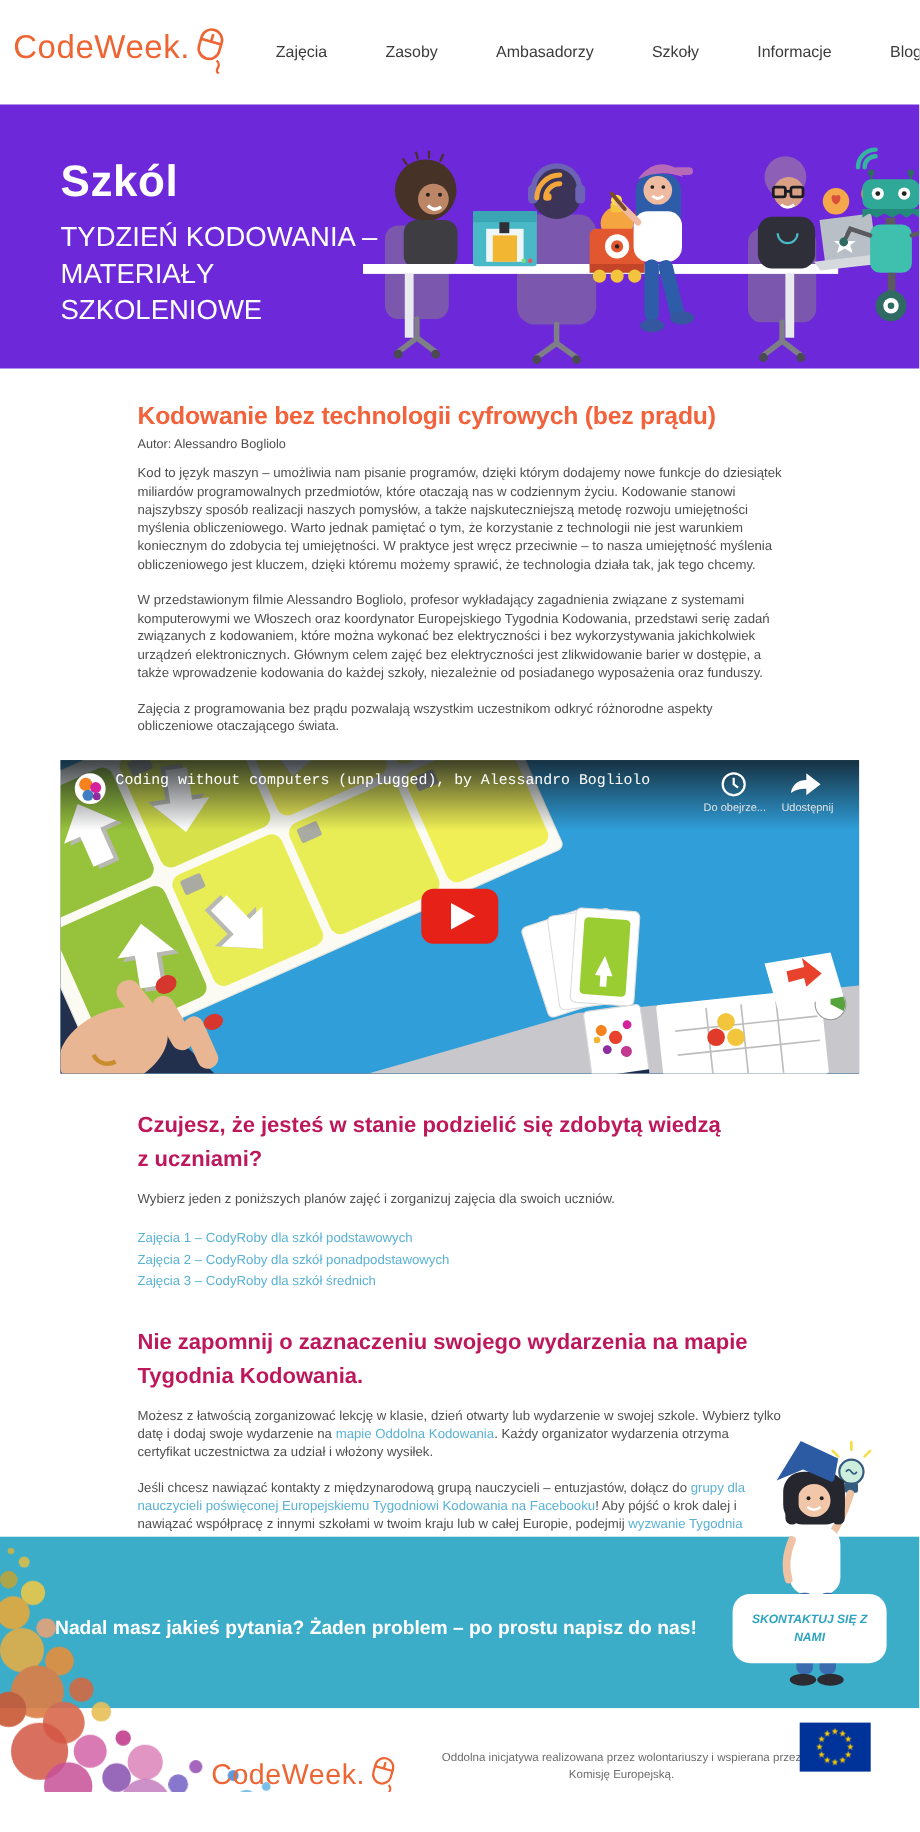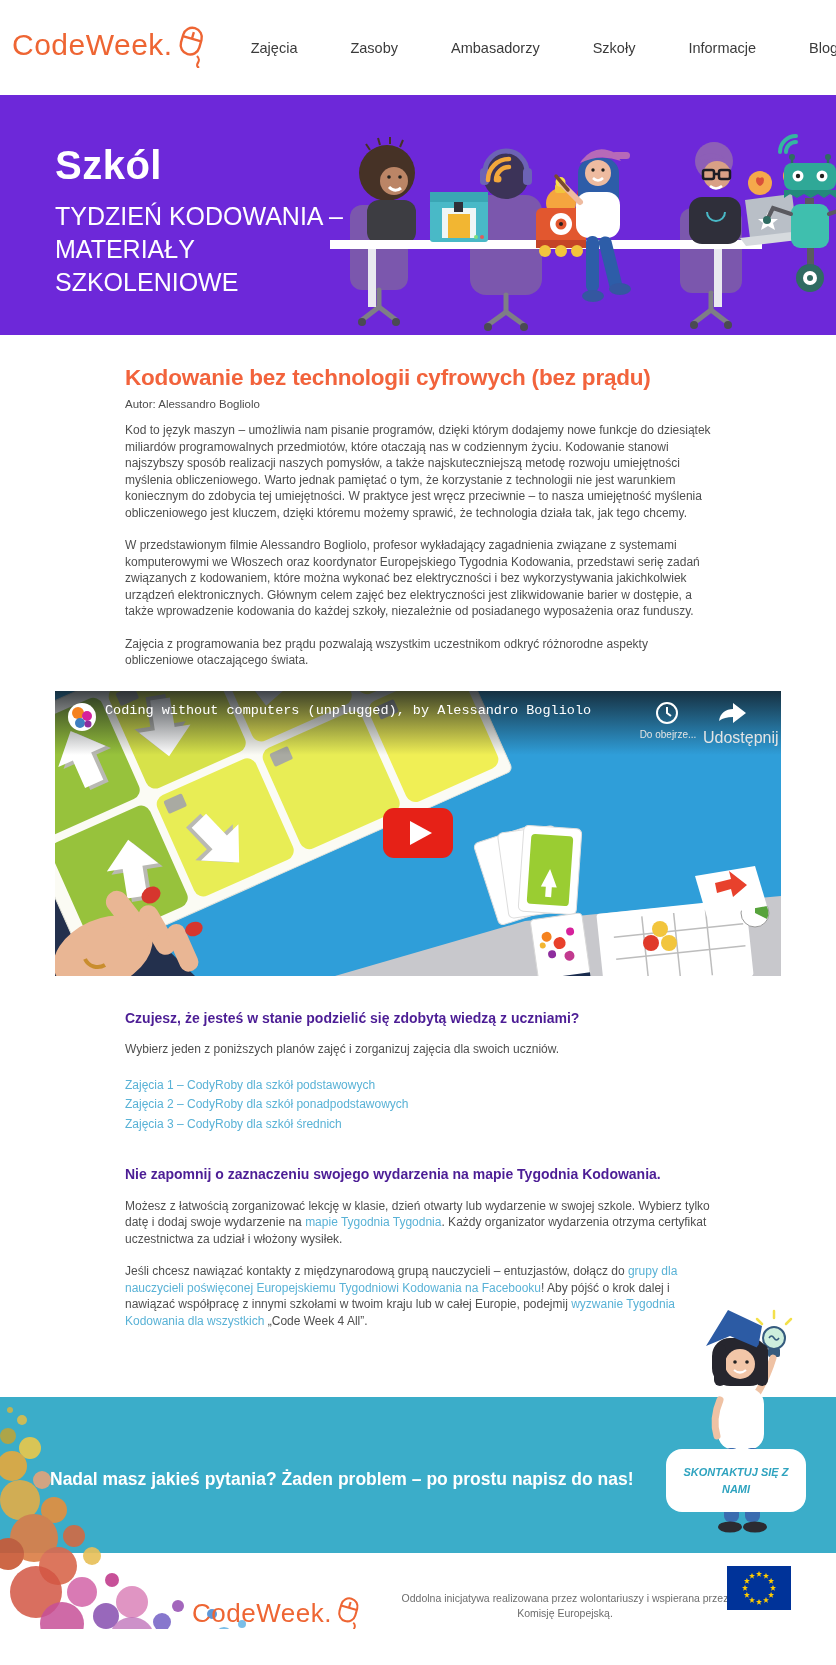--- a/index.html
+++ b/index.html
@@ -27,21 +27,21 @@
   .hero-title { font-size:40px; font-weight:bold; letter-spacing:.5px; }
   .hero-sub { margin-top:12px; font-size:25px; line-height:1.32; font-weight:400; }
   .hero-ill { position:absolute; right:0; bottom:0; }
 
   
   .main { height:1062px; padding:0 0 0 125px; overflow:hidden; }
   .col { width:588px; }
   h1.article { color:#f2633c; font-size:22.5px; letter-spacing:-.2px; margin:30px 0 7px; }
   .author { font-size:11.5px; color:#4d4d4d; margin-bottom:12px; }
   .body-p { font-size:12px; line-height:16.5px; color:#4f4f4f; margin-bottom:16px; }
-  h2.sect { color:#4c1d95; font-size:14px; line-height:1.55; font-weight:bold; margin:32px 0 12px; }
+  h2.sect { color:#be185d; font-size:20px; line-height:1.55; font-weight:bold; margin:32px 0 12px; }
   .links-list { margin:18px 0 6px; }
   .links-list a { display:block; color:#59b2d6; font-size:12px; line-height:19.5px; text-decoration:none; }
   .inline-link { color:#59b2d6; text-decoration:none; cursor:pointer; }
 
   
   .video { position:relative; width:726px; height:285px; margin:22px 0 14px -70px; background:#23304d; cursor:pointer; }
   .video svg { display:block; }
 
   
   .cta { position:relative; height:156px; background:#3badc9; }
@@ -400,34 +400,34 @@
         <g>
           <circle cx="612" cy="22" r="10" fill="none" stroke="#fff" stroke-width="2"></circle>
           <path d="M612 16 v6 l4 3" stroke="#fff" stroke-width="2" fill="none"></path>
         </g>
         <g>
           <path d="M664 30 c1 -8 7 -12 14 -12 v-6 l13 10 -13 10 v-6 c-6 0 -10 1 -14 4 z" fill="#fff"></path>
         </g>
       </svg>
       <div style="position:absolute; top:12px; left:50px; right:160px; color:#fff; font-size:13.5px; overflow:hidden; white-space:nowrap; text-overflow:ellipsis;font-family:Liberation Mono, monospace;">Coding without computers (unplugged), by Alessandro Bogliolo</div>
       <div style="position:absolute; top:38px; left:578px; width:70px; text-align:center; color:#e4e4e4; font-size:10px;">Do obejrze...</div>
-      <div style="position:absolute; top:38px; left:648px; width:62px; text-align:center; color:#e4e4e4; font-size:16px;">Udostępnij</div>
+      <div style="position:absolute; top:38px; left:648px; width:62px; text-align:center; color:#e4e4e4; font-size:10px;">Udostępnij</div>
     </div>
 
     <div class="col">
       <h2 class="sect" style="max-width:540px;">Czujesz, że jesteś w stanie podzielić się zdobytą wiedzą z uczniami?</h2>
       <p class="body-p">Wybierz jeden z poniższych planów zajęć i zorganizuj zajęcia dla swoich uczniów.</p>
       <div class="links-list">
         <a href="#">Zajęcia 1 – CodyRoby dla szkół podstawowych</a>
         <a href="#">Zajęcia 2 – CodyRoby dla szkół ponadpodstawowych</a>
         <a href="#">Zajęcia 3 – CodyRoby dla szkół średnich</a>
       </div>
 
       <h2 class="sect" style="max-width:560px; margin-top:30px;">Nie zapomnij o zaznaczeniu swojego wydarzenia na mapie Tygodnia Kodowania.</h2>
-      <p class="body-p"><span>Możesz z łatwością zorganizować lekcję w klasie, dzień otwarty lub wydarzenie w swojej szkole. Wybierz tylko datę i dodaj swoje wydarzenie na </span><a href="#" class="inline-link">mapie Tygodnia Tygodnia</a><span>. Każdy organizator wydarzenia otrzyma certyfikat uczestnictwa za udział i włożony wysiłek.</span></p>
+      <p class="body-p"><span>Możesz z łatwością zorganizować lekcję w klasie, dzień otwarty lub wydarzenie w swojej szkole. Wybierz tylko datę i dodaj swoje wydarzenie na </span><a href="#" class="inline-link">mapie Oddolna Kodowania</a><span>. Każdy organizator wydarzenia otrzyma certyfikat uczestnictwa za udział i włożony wysiłek.</span></p>
       <p class="body-p"><span>Jeśli chcesz nawiązać kontakty z międzynarodową grupą nauczycieli – entuzjastów, dołącz do </span><a href="#" class="inline-link">grupy dla nauczycieli poświęconej Europejskiemu Tygodniowi Kodowania na Facebooku</a><span>! Aby pójść o krok dalej i nawiązać współpracę z innymi szkołami w twoim kraju lub w całej Europie, podejmij </span><a href="#" class="inline-link">wyzwanie Tygodnia Kodowania dla wszystkich</a><span> „Code Week 4 All”.</span></p>
     </div>
   </div>
 
   <div class="cta">
     <div class="cta-text">Nadal masz jakieś pytania? Żaden problem – po prostu napisz do nas!</div>
     <svg class="cta-girl" width="110" height="255" viewBox="0 0 110 255">
       <g stroke="#f3e04b" stroke-width="2.5" stroke-linecap="round">
         <line x1="84" y1="14" x2="84" y2="7"></line>
           <line x1="72" y1="20" x2="67" y2="15"></line>

